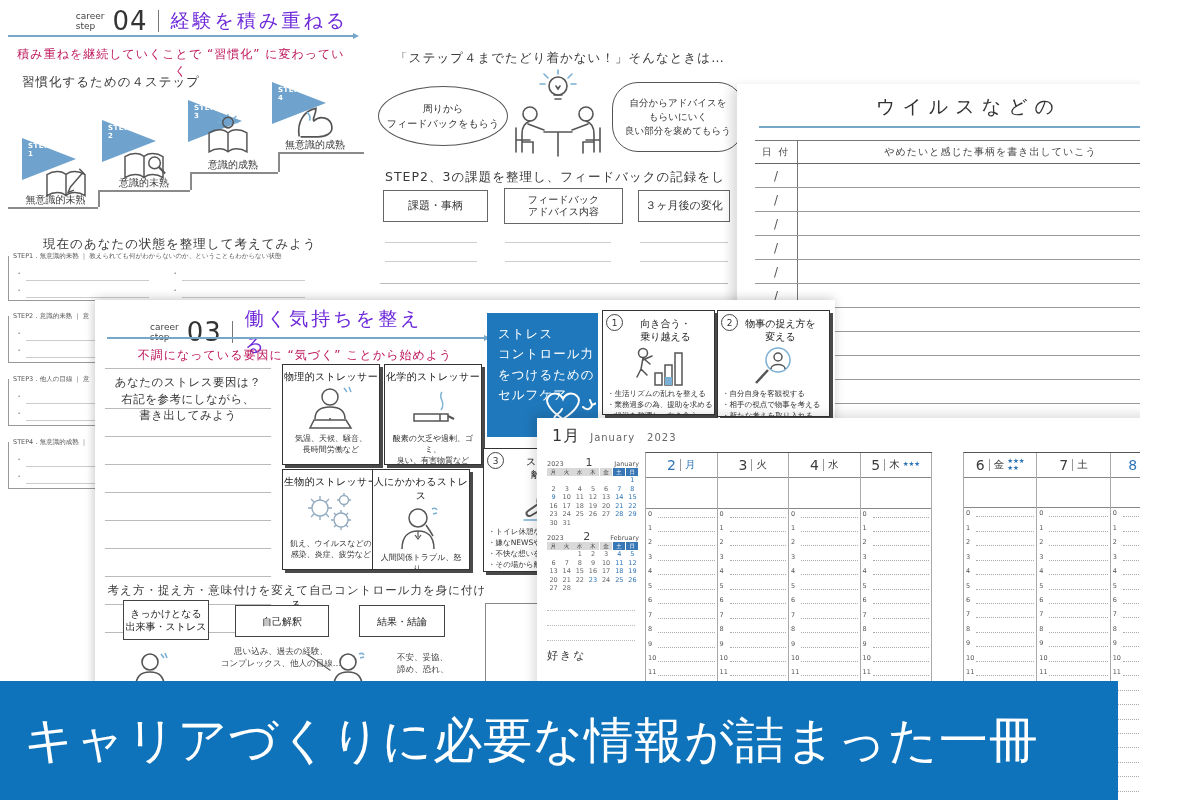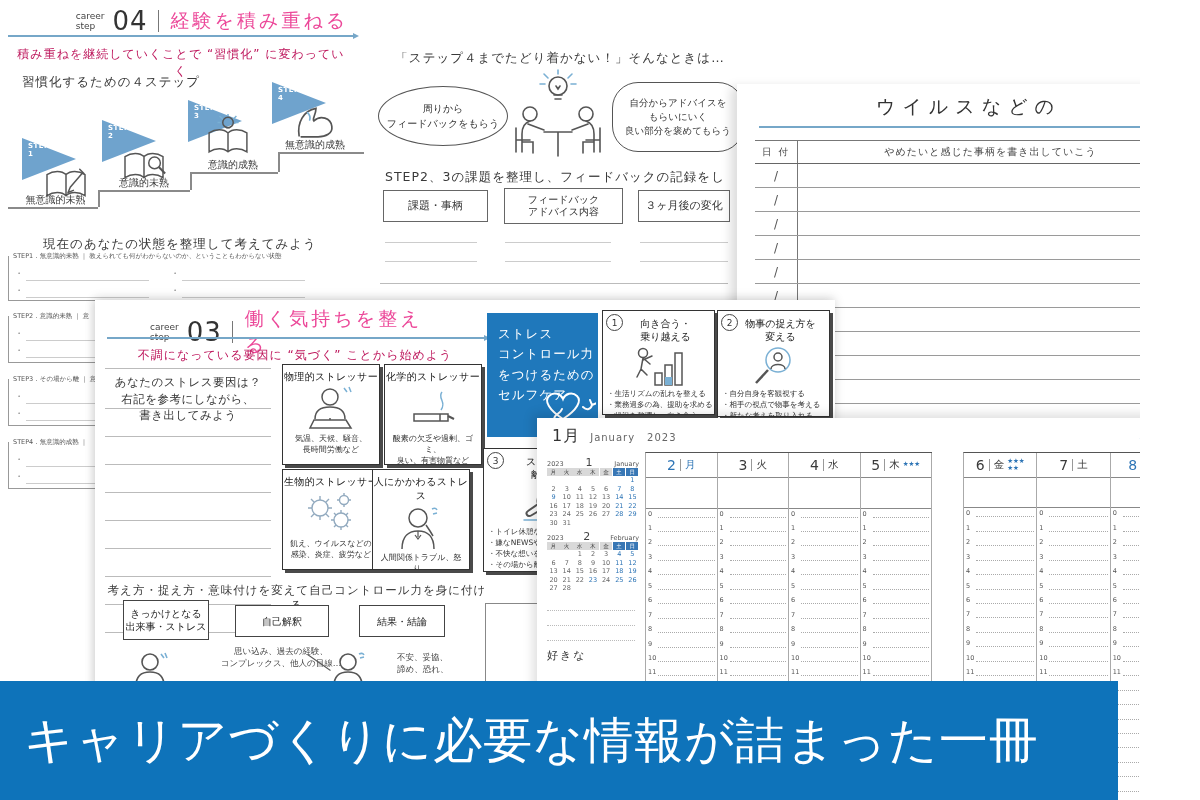--- a/index.html
+++ b/index.html
@@ -5,21 +5,21 @@
   html,body{margin:0;padding:0;background:#fff;}
   #stage{position:relative;width:1140px;height:800px;overflow:hidden;background:#fff;
          font-family:"DejaVu Sans","Liberation Sans",sans-serif;color:#3a3a3a;}
   .abs{position:absolute;}
   .pre{white-space:pre-line;}
   .ctr{text-align:center;}
   
   .kicker{font-size:9px;line-height:1.15;color:#444;}
   .bignum{font-size:26px;color:#333;letter-spacing:1px;}
   .vbar{width:1px;background:#777;display:inline-block;}
-  .ptitle{font-size:19px;letter-spacing:3px;color:#ec4899;}
+  .ptitle{font-size:19px;letter-spacing:3px;color:#6d28d9;}
   .blue-rule{height:2px;background:#76a7c8;}
   .blue-rule .tip{position:absolute;right:-5px;top:-2px;width:0;height:0;
      border-left:6px solid #76a7c8;border-top:3px solid transparent;border-bottom:3px solid transparent;}
   .sub{font-size:12px;letter-spacing:1px;color:#be185d;}
   .h13{font-size:12.5px;color:#3a3a3a;letter-spacing:1px;}
   .flag{clip-path:polygon(0 0,100% 42%,0 84%);background:#6fa3cd;color:#fff;
         font-size:7px;font-weight:bold;line-height:1.2;padding:4px 0 0 6px;width:48px;height:46px;letter-spacing:.5px;}
   .stair{background:#8a8a8a;}
   .steplabel{font-size:10px;color:#3a3a3a;text-align:center;}
   .sblock{position:absolute;border-left:1px solid #999;border-bottom:1px solid #999;}
@@ -191,21 +191,21 @@
             <span class="dot">・</span>
             <div class="bline"></div>
           </div>
           <div class="brow">
             <span class="dot">・</span>
             <div class="bline"></div>
           </div>
         </div>
       </div>
       <div class="sblock" style="left: 8px; top: 379px; width: 150px; height: 46px;">
-        <span class="sblabel">STEP3．その場から離 ｜ 意</span>
+        <span class="sblabel">STEP3．他人の目線 ｜ 意</span>
         <div style="margin: 8px 4px 0px 2px;">
           <div class="brow">
             <span class="dot">・</span>
             <div class="bline"></div>
           </div>
           <div class="brow">
             <span class="dot">・</span>
             <div class="bline"></div>
           </div>
         </div>

